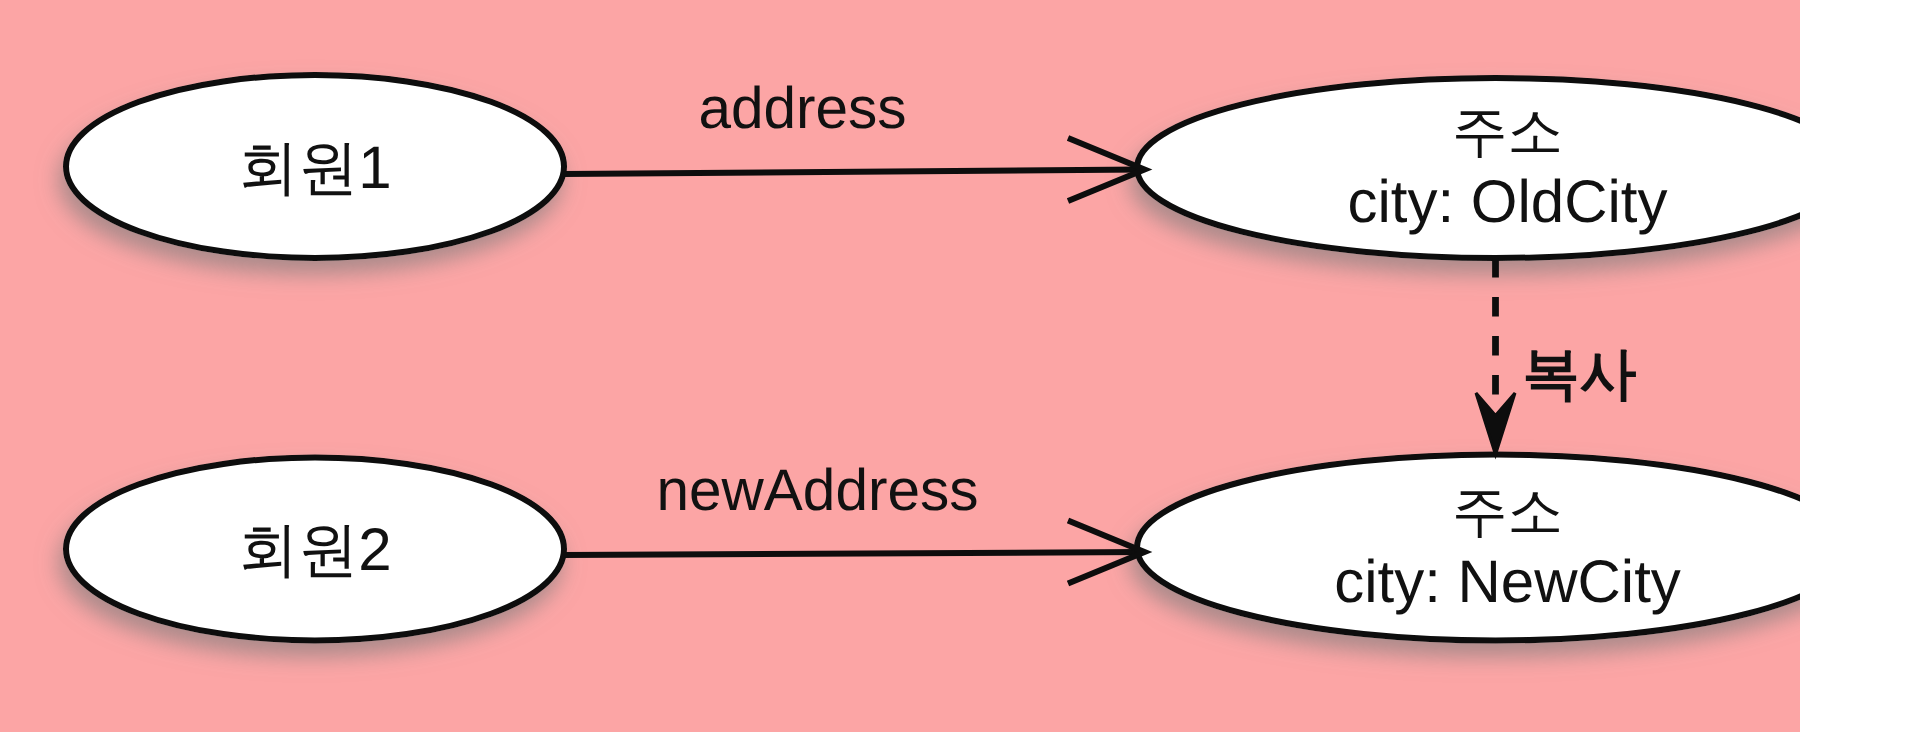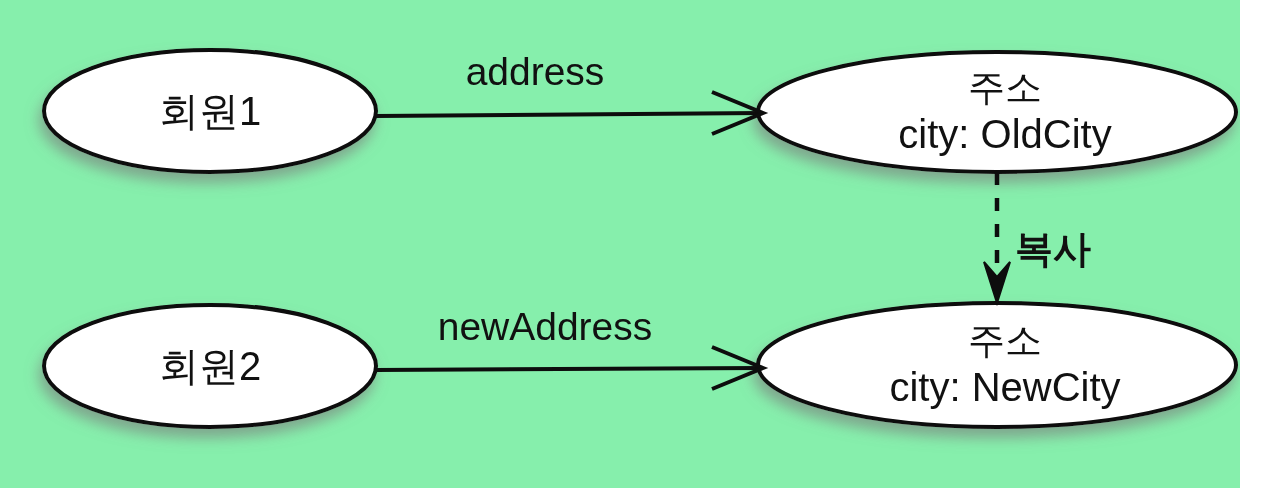--- a/index.html
+++ b/index.html
@@ -7,23 +7,22 @@
     padding: 0;
     background: #ffffff;
   }
   body {
     font-family: "Liberation Sans", "DejaVu Sans", sans-serif;
   }
   #canvas {
     position: relative;
     width: 1200px;
     height: 488px;
-    background: #86efac;
+    background: #fca5a5;
     overflow: hidden;
-    padding-left: 40px;
   }
   #diagram-svg {
     position: absolute;
     left: 0;
     top: 0;
     width: 1288px;
     height: 488px;
   }
   .node-ellipse {
     fill: #ffffff;

